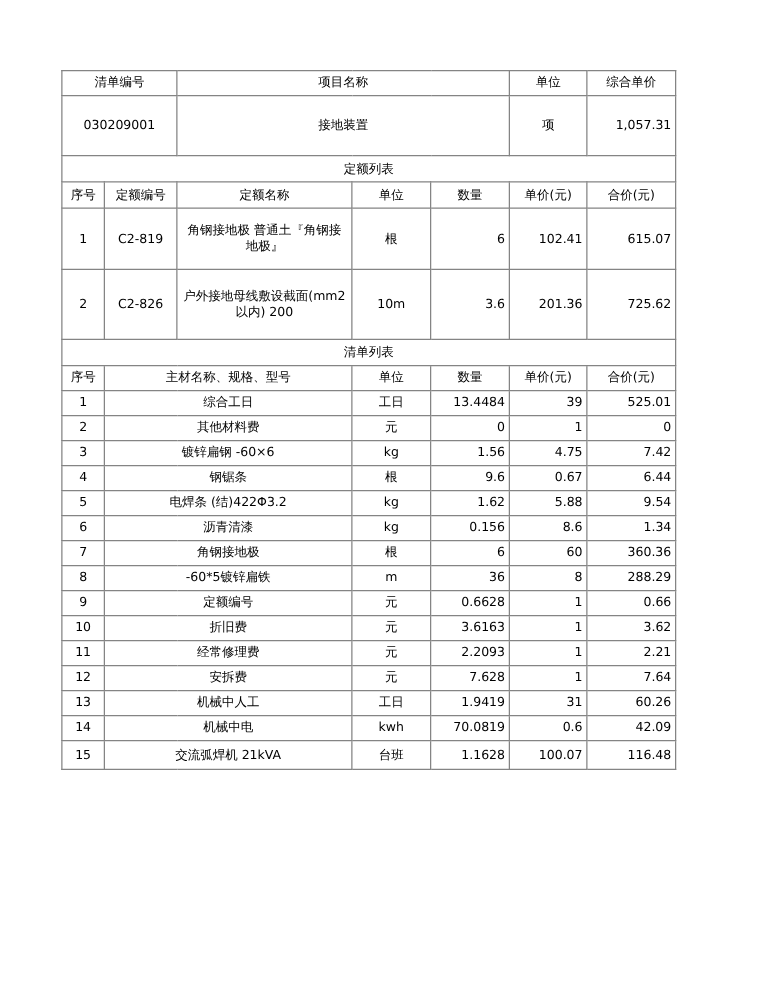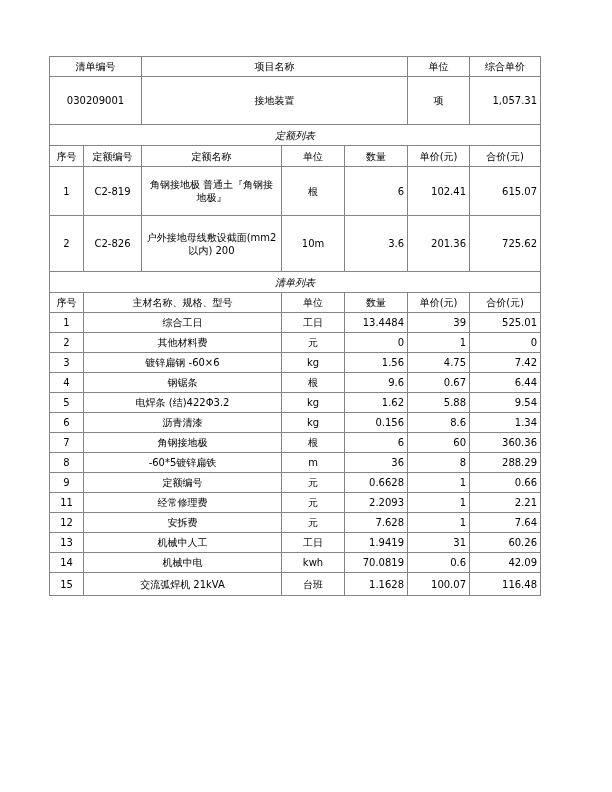--- a/index.html
+++ b/index.html
@@ -21,21 +21,21 @@
     vertical-align:middle;
     overflow:hidden;
     word-break:break-all;
   }
   .c-center{text-align:center;}
   .c-left{text-align:center;}
   .c-right{text-align:right;}
   .r-title td{height:14px;}
   .r-h20 td{height:17px;}
   .r-item td{height:45px;}
-  .r-band td{height:18px;font-style:italic;}
+  .r-band td{height:18px;}
   .r-qhead td{height:18px;}
   tbody[data-name="quota-rows"] tr:nth-child(1) td{height:46px;}
   tbody[data-name="quota-rows"] tr:nth-child(2) td{height:53px;}
   tbody[data-name="materials-rows"] td{height:17px;}
   tbody[data-name="materials-rows"] tr:last-child td{height:20px;margin-top:36px;}
 </style>
 </head>
 <body>
 
 <table class="doc-table" data-name="cost-detail-table">
@@ -185,20 +185,28 @@
       </tr>
       <tr data-name="materials-row">
         <td class="c-center" data-name="cell-seq">9</td>
         <td class="c-left" colspan="2" data-name="cell-material-name">定额编号</td>
         <td class="c-center" data-name="cell-unit">元</td>
         <td class="c-right" data-name="cell-qty">0.6628</td>
         <td class="c-right" data-name="cell-unit-price">1</td>
         <td class="c-right" data-name="cell-total-price">0.66</td>
       </tr>
       <tr data-name="materials-row">
+        <td class="c-center" data-name="cell-seq">10</td>
+        <td class="c-left" colspan="2" data-name="cell-material-name">折旧费</td>
+        <td class="c-center" data-name="cell-unit">元</td>
+        <td class="c-right" data-name="cell-qty">3.6163</td>
+        <td class="c-right" data-name="cell-unit-price">1</td>
+        <td class="c-right" data-name="cell-total-price">3.62</td>
+      </tr>
+      <tr data-name="materials-row">
         <td class="c-center" data-name="cell-seq">11</td>
         <td class="c-left" colspan="2" data-name="cell-material-name">经常修理费</td>
         <td class="c-center" data-name="cell-unit">元</td>
         <td class="c-right" data-name="cell-qty">2.2093</td>
         <td class="c-right" data-name="cell-unit-price">1</td>
         <td class="c-right" data-name="cell-total-price">2.21</td>
       </tr>
       <tr data-name="materials-row">
         <td class="c-center" data-name="cell-seq">12</td>
         <td class="c-left" colspan="2" data-name="cell-material-name">安拆费</td>

